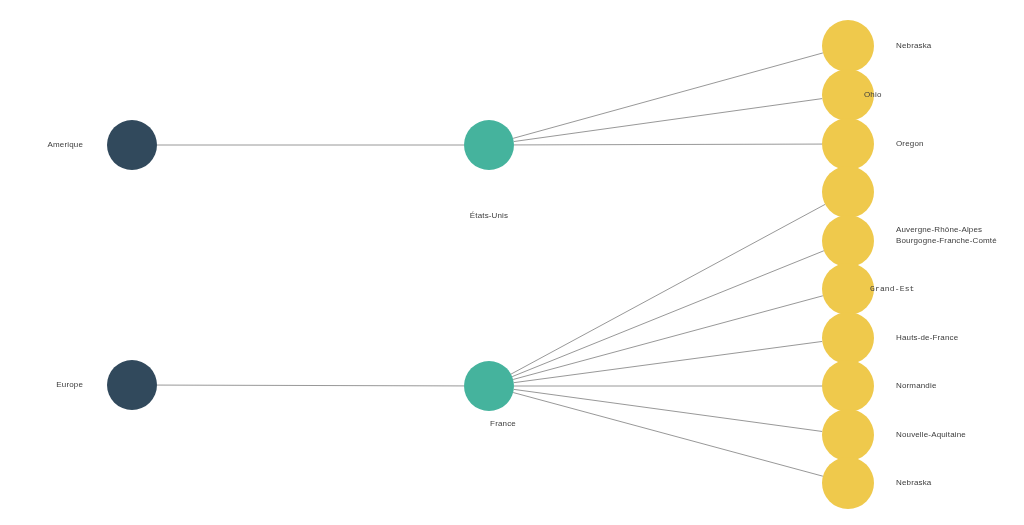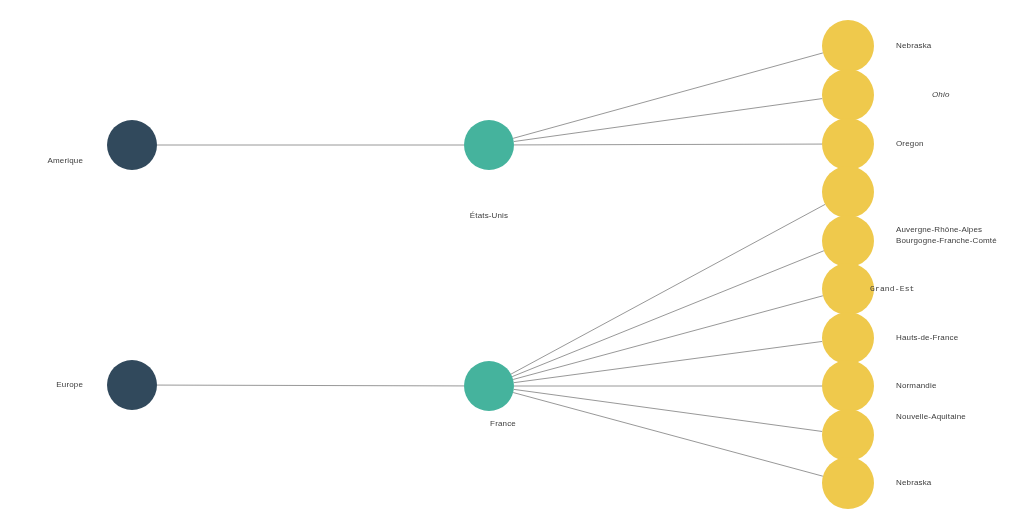--- a/index.html
+++ b/index.html
@@ -75,41 +75,41 @@
       <line x1="510.9940479870322" y1="374.1146370209352" x2="825.1261900934865" y2="204.36077749822735" stroke="#8c8c8c" stroke-width="0.9"></line>
       <line x1="512.1806147523641" y1="376.6373561585159" x2="823.8921606575414" y2="250.73714959514348" stroke="#8c8c8c" stroke-width="0.9"></line>
       <line x1="513.1345424050921" y1="379.4789676509918" x2="822.9000758987042" y2="295.7818736429685" stroke="#8c8c8c" stroke-width="0.9"></line>
       <line x1="513.7794902140256" y1="382.6868648181804" x2="822.2293301774134" y2="341.44566058909237" stroke="#8c8c8c" stroke-width="0.9"></line>
       <line x1="514" y1="386" x2="822" y2="386" stroke="#8c8c8c" stroke-width="0.9"></line>
       <line x1="513.7703341427352" y1="389.38090911697503" x2="822.2388524915553" y2="431.483854518346" stroke="#8c8c8c" stroke-width="0.9"></line>
       <line x1="513.1345424050921" y1="392.5210323490082" x2="822.9000758987042" y2="476.2181263570315" stroke="#8c8c8c" stroke-width="0.9"></line>
     </svg>
   <div id="node-layer">
       <div class="node node-root" style="left: 132px; top: 145px; width: 50px; height: 50px; background: rgb(49, 73, 92);"></div>
-      <div class="node-label label-left" style="left: 83px; top: 145px; color: rgb(60, 60, 60); margin-top: 16px;">Amerique</div>
+      <div class="node-label label-left" style="left: 83px; top: 145px; color: rgb(60, 60, 60);">Amerique</div>
       <div class="node node-root" style="left: 132px; top: 385px; width: 50px; height: 50px; background: rgb(49, 73, 92);"></div>
       <div class="node-label label-left" style="left: 83px; top: 385px; color: rgb(60, 60, 60);">Europe</div>
       <div class="node node-mid" style="left: 489px; top: 145px; width: 50px; height: 50px; background: rgb(69, 179, 157);"></div>
       <div class="node-label label-below" style="left: 489px; top: 179px; color: rgb(60, 60, 60); margin-top: 33px;">États-Unis</div>
       <div class="node node-mid" style="left: 489px; top: 386px; width: 50px; height: 50px; background: rgb(69, 179, 157);"></div>
       <div class="node-label label-below" style="left: 489px; top: 420px; color: rgb(60, 60, 60); margin-left: 14px;">France</div>
       <div class="node node-leaf" style="left: 848px; top: 46px; width: 52px; height: 52px; background: rgb(239, 201, 76);"></div>
       <div class="node-label label-right" style="left: 896px; top: 46px; color: rgb(60, 60, 60);">Nebraska</div>
       <div class="node node-leaf" style="left: 848px; top: 95px; width: 52px; height: 52px; background: rgb(239, 201, 76);"></div>
-      <div class="node-label label-right" style="left: 932px; top: 95px; color: rgb(60, 60, 60); font-style: italic;">Ohio</div>
+      <div class="node-label label-right" style="left: 864px; top: 95px; color: rgb(60, 60, 60);">Ohio</div>
       <div class="node node-leaf" style="left: 848px; top: 144px; width: 52px; height: 52px; background: rgb(239, 201, 76);"></div>
       <div class="node-label label-right" style="left: 896px; top: 144px; color: rgb(60, 60, 60);">Oregon</div>
       <div class="node node-leaf" style="left: 848px; top: 192px; width: 52px; height: 52px; background: rgb(239, 201, 76);"></div>
       <div class="node-label label-right" style="left: 896px; top: 192px; color: rgb(60, 60, 60); margin-top: 38px;">Auvergne-Rhône-Alpes</div>
       <div class="node node-leaf" style="left: 848px; top: 241px; width: 52px; height: 52px; background: rgb(239, 201, 76);"></div>
       <div class="node-label label-right" style="left: 896px; top: 241px; color: rgb(60, 60, 60);">Bourgogne-Franche-Comté</div>
       <div class="node node-leaf" style="left: 848px; top: 289px; width: 52px; height: 52px; background: rgb(239, 201, 76);"></div>
       <div class="node-label label-right" style="left: 870px; top: 289px; color: rgb(60, 60, 60); font-family: Liberation Mono, monospace;">Grand-Est</div>
       <div class="node node-leaf" style="left: 848px; top: 338px; width: 52px; height: 52px; background: rgb(239, 201, 76);"></div>
       <div class="node-label label-right" style="left: 896px; top: 338px; color: rgb(60, 60, 60);">Hauts-de-France</div>
       <div class="node node-leaf" style="left: 848px; top: 386px; width: 52px; height: 52px; background: rgb(239, 201, 76);"></div>
       <div class="node-label label-right" style="left: 896px; top: 386px; color: rgb(60, 60, 60);">Normandie</div>
       <div class="node node-leaf" style="left: 848px; top: 435px; width: 52px; height: 52px; background: rgb(239, 201, 76);"></div>
-      <div class="node-label label-right" style="left: 896px; top: 417px; color: rgb(60, 60, 60);">Nouvelle-Aquitaine</div>
+      <div class="node-label label-right" style="left: 896px; top: 435px; color: rgb(60, 60, 60);">Nouvelle-Aquitaine</div>
       <div class="node node-leaf" style="left: 848px; top: 483px; width: 52px; height: 52px; background: rgb(239, 201, 76);"></div>
       <div class="node-label label-right" style="left: 896px; top: 483px; color: rgb(60, 60, 60);">Nebraska</div>
     </div>
 </div>
 
 </body></html>

